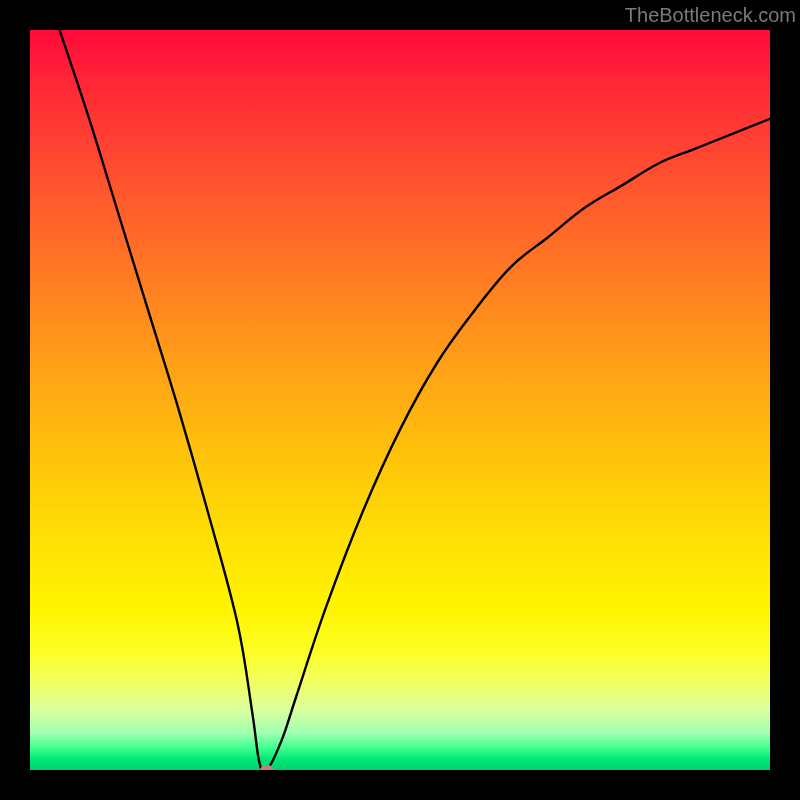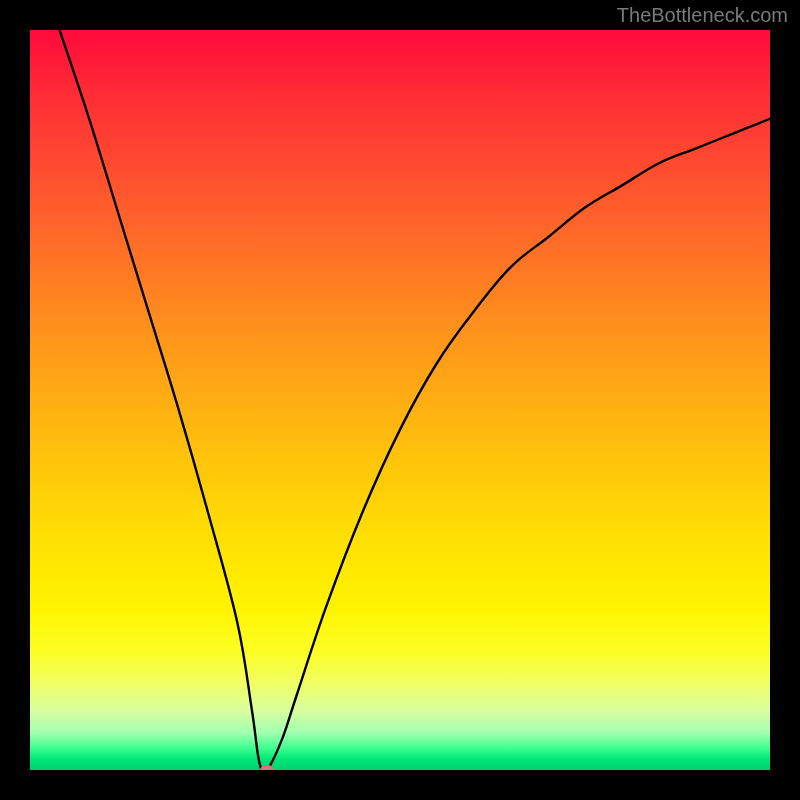--- a/index.html
+++ b/index.html
@@ -6,21 +6,21 @@
   body {
     width: 800px;
     height: 800px;
     background: #000;
     position: relative;
     font-family: Arial, sans-serif;
   }
   .watermark {
     position: absolute;
     top: 4px;
-    right: 12px;
+    right: 4px;
     color: #7a7a7a;
     font-size: 20px;
     font-weight: 500;
     z-index: 10;
   }
   .plot-area {
     position: absolute;
     top: 30px;
     left: 30px;
     width: 740px;

